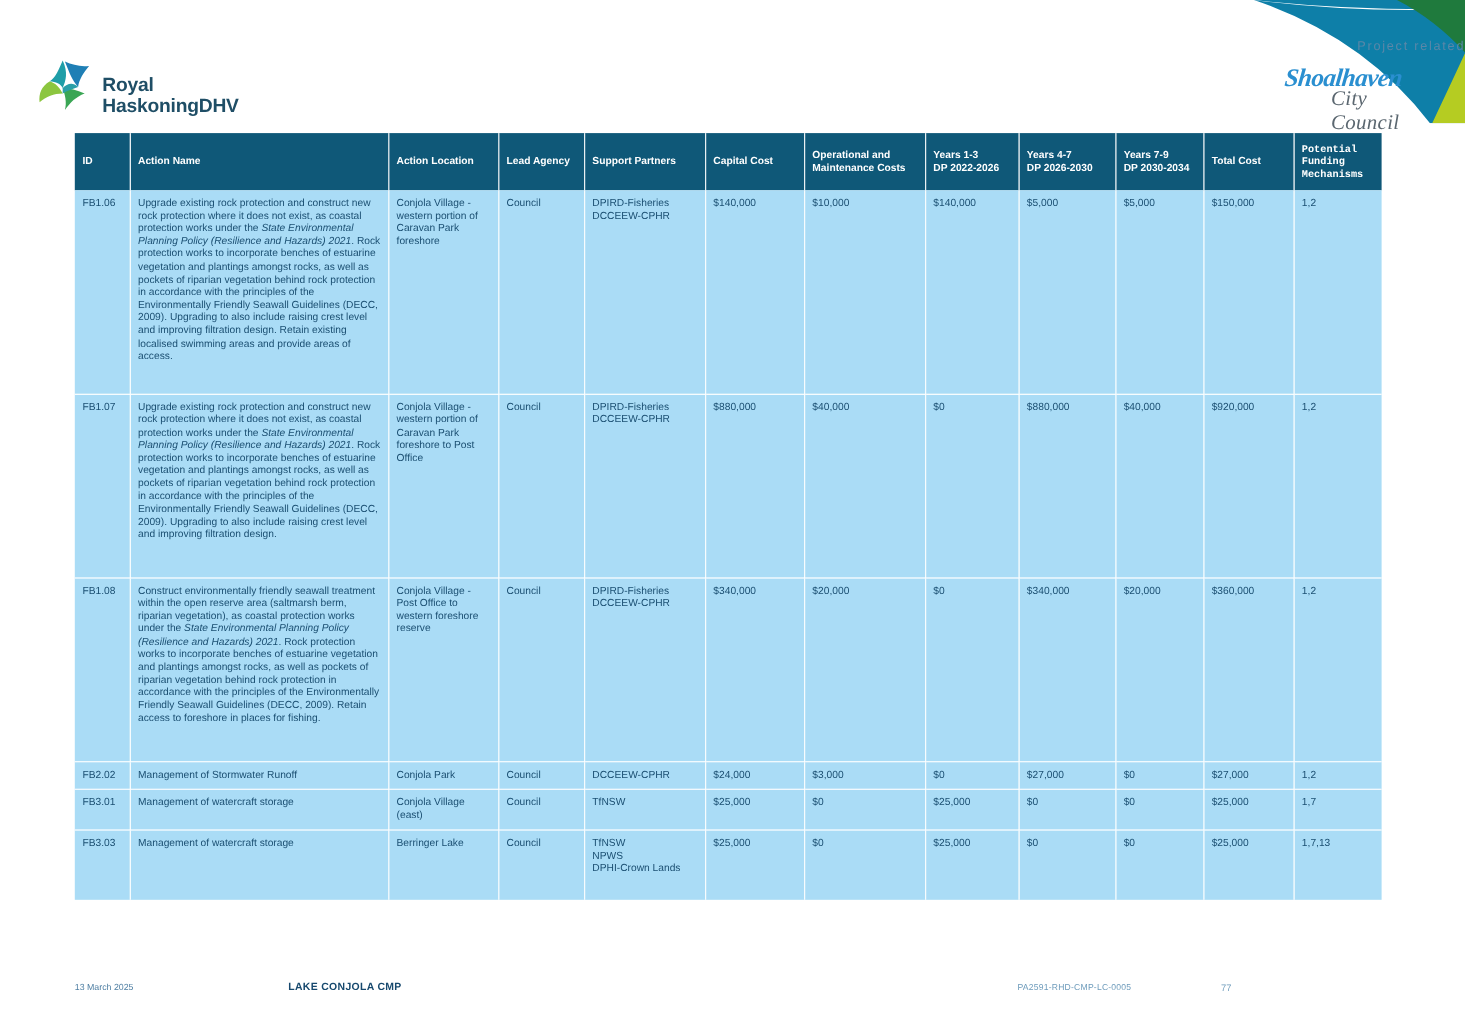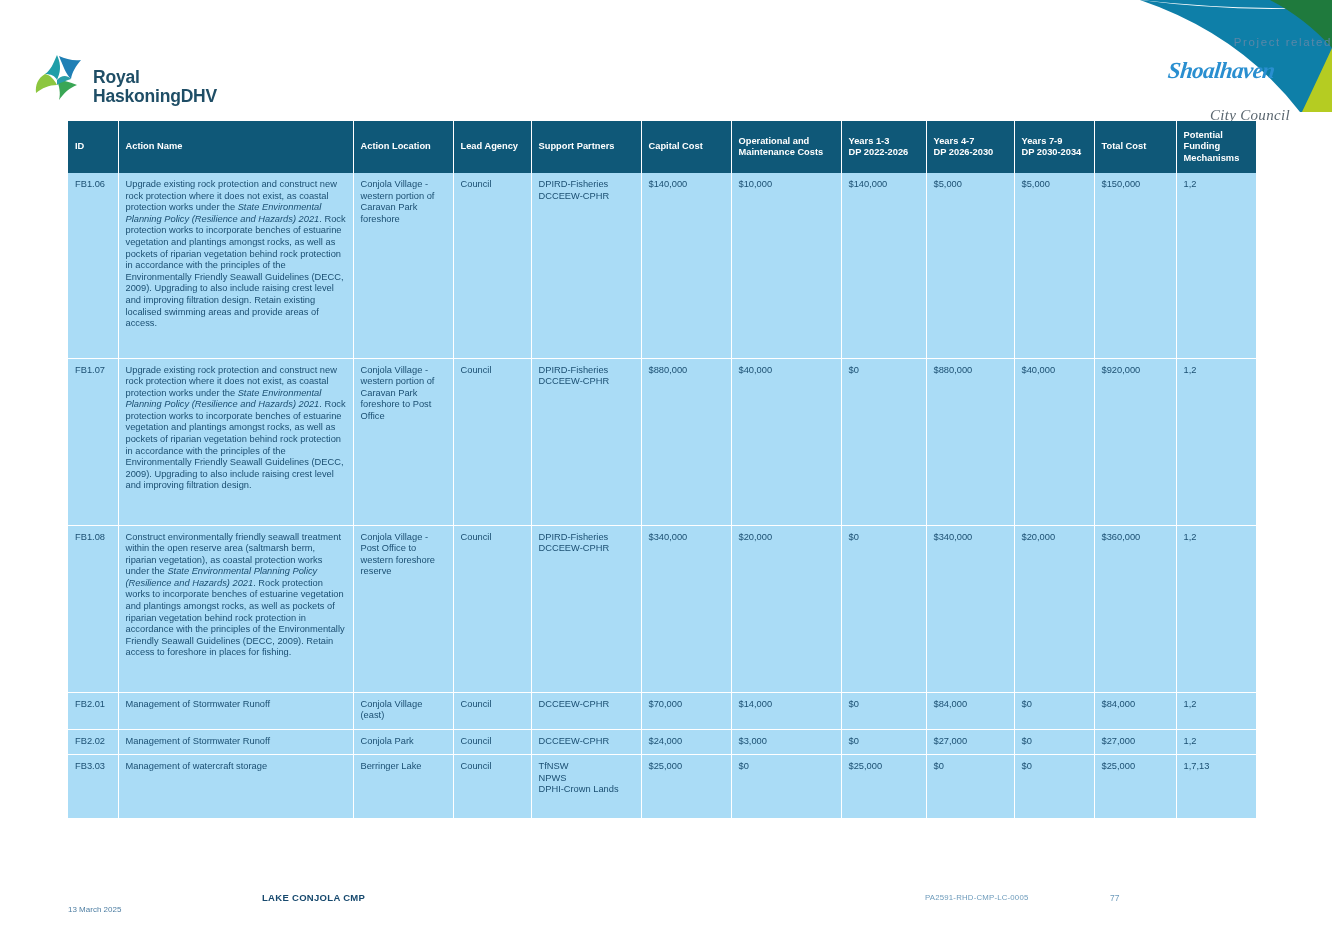--- a/index.html
+++ b/index.html
@@ -89,27 +89,26 @@
     letter-spacing: -0.6px;
     line-height: 21px;
     position: absolute;
     left: 0;
     top: 0;
     transform: skewX(-6deg);
   }
   .shoalhaven-sub {
     font-family: "Liberation Serif", serif;
     font-style: italic;
-    font-size: 15px;
+    font-size: 19px;
     color: #5b6770;
     position: absolute;
     left: 42px;
     top: 19px;
     letter-spacing: 0.3px;
-    margin-top: 28px;
   }
 
   
   .table-wrap {
     position: absolute;
     left: 68px;
     top: 121px;
     width: 1188px;
   }
   table.action-table {
@@ -123,21 +122,21 @@
     color: #ffffff;
     font-weight: bold;
     text-align: left;
     vertical-align: middle;
     padding: 6px 6px 6px 7px;
     height: 40px;
     line-height: 11.5px;
     border-right: 1px solid #ffffff;
     font-size: 9.3px;
   }
-  table.action-table th:last-child { border-right: none; }
+  table.action-table th:last-child { border-right: none; font-family: Liberation Mono, monospace; }
 
   table.action-table td {
     background: #aadcf6;
     color: #1b4f72;
     vertical-align: top;
     padding: 6px 6px 7px 7px;
     line-height: 11.6px;
     border-right: 1px solid #ffffff;
     border-bottom: 1px solid #ffffff;
     font-size: 9.3px;
@@ -172,21 +171,20 @@
     bottom: 0;
     width: 1332px;
     height: 60px;
   }
   .footer-date {
     position: absolute;
     left: 68px;
     top: 11px;
     font-size: 8px;
     color: #4f7fa3;
-    margin-top: 12px;
   }
   .footer-title {
     position: absolute;
     left: 262px;
     top: 10px;
     font-size: 9.5px;
     font-weight: bold;
     color: #17496e;
     letter-spacing: 0.3px;
   }
@@ -341,46 +339,46 @@
           <td>DPIRD-Fisheries<br>DCCEEW-CPHR</td>
           <td>$340,000</td>
           <td>$20,000</td>
           <td>$0</td>
           <td>$340,000</td>
           <td>$20,000</td>
           <td>$360,000</td>
           <td>1,2</td>
         </tr>
         <tr style="height: 22px;">
-          <td class="col-id">FB2.01</td>
-          <td>Management of Stormwater Runoff</td>
-          <td>Conjola Village (east)</td>
-          <td>Council</td>
-          <td>DCCEEW-CPHR</td>
-          <td>$70,000</td>
-          <td>$14,000</td>
-          <td>$0</td>
-          <td>$84,000</td>
-          <td>$0</td>
-          <td>$84,000</td>
-          <td>1,2</td>
-        </tr>
-        <tr style="height: 22px;">
           <td class="col-id">FB2.02</td>
           <td>Management of Stormwater Runoff</td>
           <td>Conjola Park</td>
           <td>Council</td>
           <td>DCCEEW-CPHR</td>
           <td>$24,000</td>
           <td>$3,000</td>
           <td>$0</td>
           <td>$27,000</td>
           <td>$0</td>
           <td>$27,000</td>
           <td>1,2</td>
+        </tr>
+        <tr style="height: 22px;">
+          <td class="col-id">FB3.01</td>
+          <td>Management of watercraft storage</td>
+          <td>Conjola Village (east)</td>
+          <td>Council</td>
+          <td>TfNSW</td>
+          <td>$25,000</td>
+          <td>$0</td>
+          <td>$25,000</td>
+          <td>$0</td>
+          <td>$0</td>
+          <td>$25,000</td>
+          <td>1,7</td>
         </tr>
         <tr style="height: 63px;">
           <td class="col-id">FB3.03</td>
           <td>Management of watercraft storage</td>
           <td>Berringer Lake</td>
           <td>Council</td>
           <td>TfNSW<br>NPWS<br>DPHI-Crown Lands</td>
           <td>$25,000</td>
           <td>$0</td>
           <td>$25,000</td>

